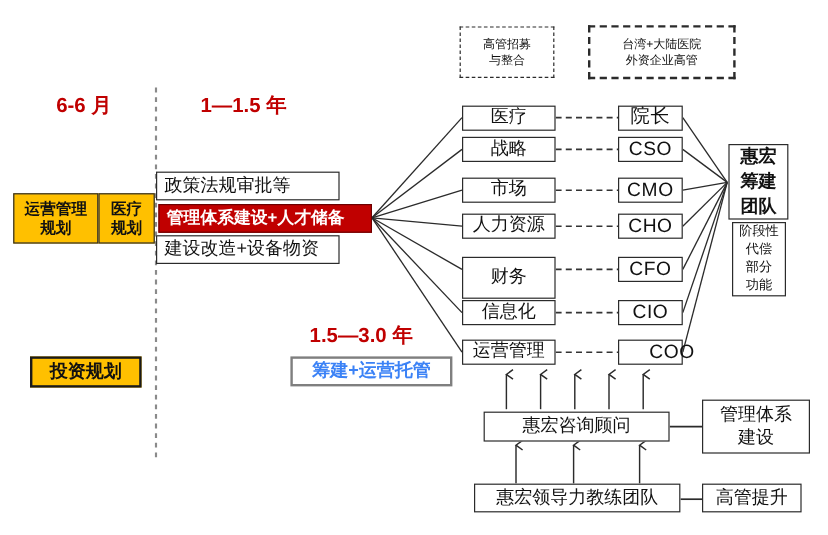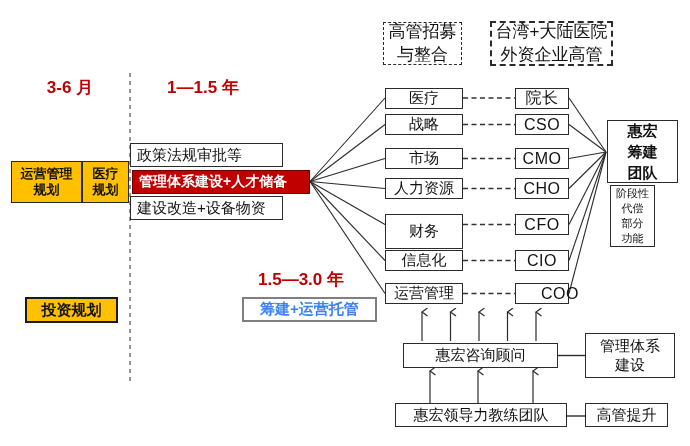--- a/index.html
+++ b/index.html
@@ -9,21 +9,21 @@
   }
   .stage svg.wires{position:absolute;left:0;top:0;z-index:1;}
   .box{
     position:absolute;z-index:2;box-sizing:border-box;background:#fff;
     border:1.5px solid #2b2b2b;display:flex;align-items:center;justify-content:center;
     text-align:center;white-space:pre-line;line-height:1.22;font-size:15px;
   }
   .box.leftalign{justify-content:flex-start;text-align:left;padding-left:6px;}
   .orange{background:#FFC000;font-weight:bold;font-size:13px;}
   .redfill{background:#C00000;border-color:#6d0000;color:#fff;font-weight:bold;font-size:14px;}
-  .dashedbox{border:2px dashed #2b2b2b;font-size:17px;line-height:1.3;}
+  .dashedbox{border:2px dashed #2b2b2b;font-size:10px;line-height:1.3;}
   .dashedbox.fine{border-width:1.5px;}
   .phase{
     position:absolute;z-index:2;color:#C00000;font-weight:bold;font-size:17px;
     text-align:center;line-height:1.1;
   }
   .redtext{color:#3b82f6;font-weight:bold;}
   .graybrd{border:2px solid #7f7f7f;}
   .blackbrd2{border:2px solid #1a1a1a;}
   .role{font-size:16px;letter-spacing:.5px;}
   .small{font-size:11px;line-height:1.35;}
@@ -88,21 +88,21 @@
       <line x1="478" y1="403" x2="478" y2="371" marker-end="url(#arrow)"></line>
       <line x1="533" y1="403" x2="533" y2="371" marker-end="url(#arrow)"></line>
     </g>
 
     <g stroke="#2b2b2b" stroke-width="1.4">
       <line x1="558" y1="355.5" x2="585" y2="355.5"></line>
       <line x1="567" y1="416" x2="585" y2="416"></line>
     </g>
   </svg>
 
-  <div class="phase" style="left:25px;top:79px;width:90px;">3-6 月</div>
+  <div class="phase" style="left:25px;top:79px;width:90px;">6-6 月</div>
   <div class="phase" style="left:148px;top:79px;width:110px;">1—1.5 年</div>
   <div class="phase" style="left:245px;top:271px;width:112px;">1.5—3.0 年</div>
 
   <div class="box orange" style="left:11px;top:161px;width:71px;height:42px;">运营管理
 规划</div>
   <div class="box orange" style="left:82px;top:161px;width:47px;height:42px;">医疗
 规划</div>
   <div class="box orange blackbrd2" style="left:25px;top:297px;width:93px;height:26px;font-size:15px;">投资规划</div>
 
   <div class="box leftalign" style="left:130px;top:143px;width:153px;height:24px;">政策法规审批等</div>
@@ -124,21 +124,21 @@
   <div class="box" style="left:385px;top:283px;width:78px;height:21px;">运营管理</div>
 
   <div class="box role" style="left:515px;top:87.5px;width:54px;height:21px;">院长</div>
   <div class="box role" style="left:515px;top:114px;width:54px;height:21px;">CSO</div>
   <div class="box role" style="left:515px;top:148px;width:54px;height:21px;">CMO</div>
   <div class="box role" style="left:515px;top:178px;width:54px;height:21px;">CHO</div>
   <div class="box role" style="left:515px;top:214px;width:54px;height:21px;">CFO</div>
   <div class="box role" style="left:515px;top:250px;width:54px;height:21px;">CIO</div>
   <div class="box role" style="left:515px;top:283px;width:54px;height:21px;padding-left:36px;">COO</div>
 
-  <div class="box team" style="left:607px;top:120px;width:71px;height:63px;">惠宏
+  <div class="box team" style="left:607px;top:120px;width:50px;height:63px;">惠宏
 筹建
 团队</div>
   <div class="box small" style="left:610px;top:185px;width:45px;height:62px;border-width:1px;">阶段性
 代偿
 部分
 功能</div>
 
   <div class="box" style="left:403px;top:343px;width:155px;height:25px;">惠宏咨询顾问</div>
   <div class="box" style="left:585px;top:333px;width:90px;height:45px;">管理体系
 建设</div>

